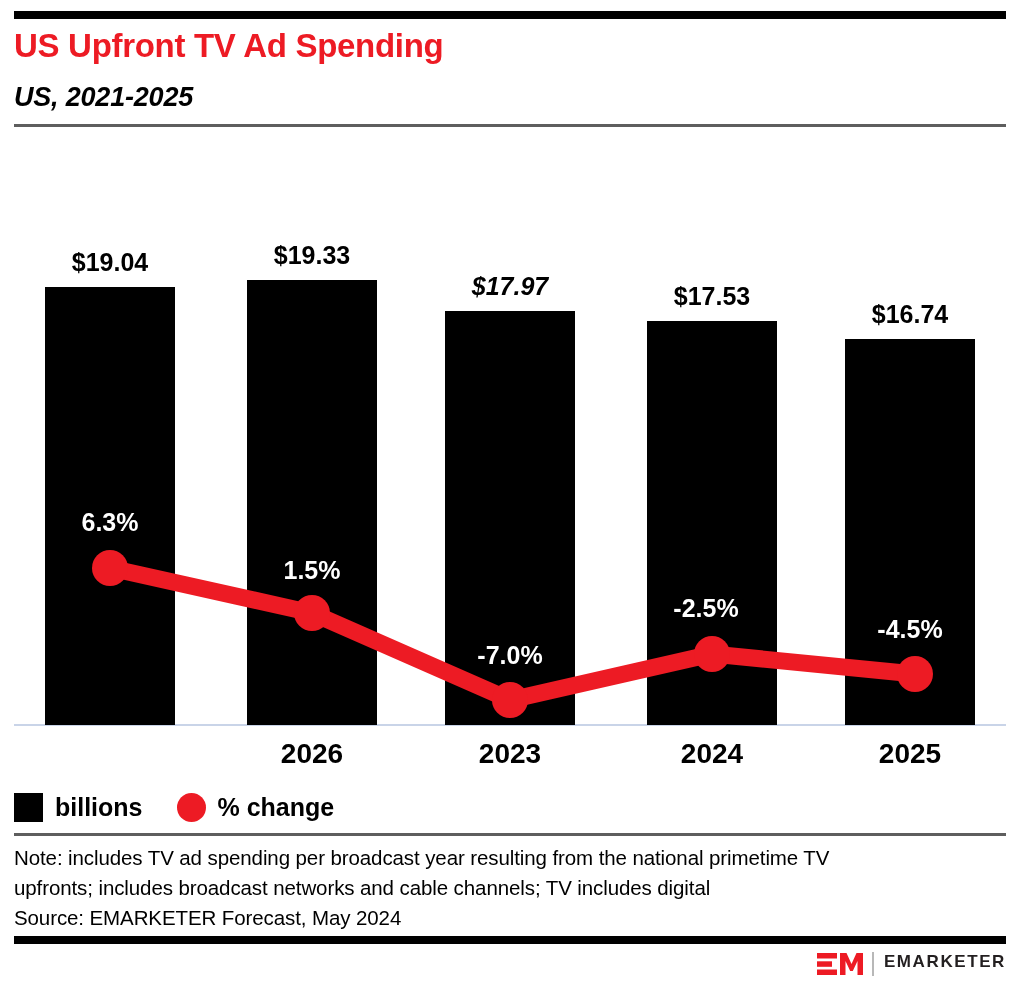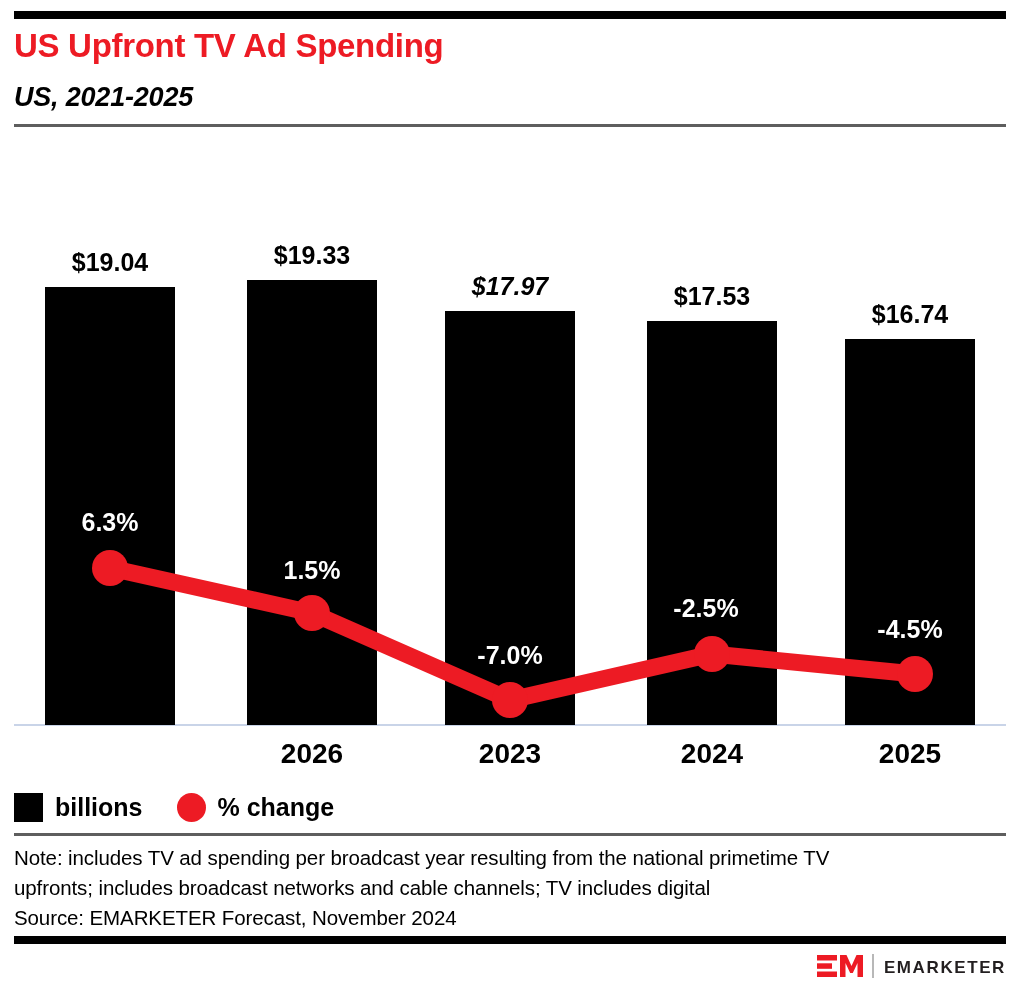--- a/index.html
+++ b/index.html
@@ -176,21 +176,21 @@
     top: 936px;
     width: 992px;
     height: 8px;
     background: #000000;
   }
   .brand {
     position: absolute;
     right: 14px;
     top: 952px;
     display: flex;
-    align-items: flex-end;
+    align-items: flex-start;
     height: 26px;
   }
   .brand-mark {
     margin-right: 9px;
     display: block;
   }
   .brand-divider {
     width: 2px;
     height: 24px;
     background: #b8b8b8;
@@ -259,21 +259,21 @@
     <div class="legend-item">
       <span class="legend-swatch-circle"></span>
       <span class="legend-text">% change</span>
     </div>
   </div>
   <div class="rule-legend"></div>
 
   <div class="notes">
     <div class="note-line">Note: includes TV ad spending per broadcast year resulting from the national primetime TV</div>
     <div class="note-line">upfronts; includes broadcast networks and cable channels; TV includes digital</div>
-    <div class="note-line">Source: EMARKETER Forecast, November 2024</div>
+    <div class="note-line">Source: EMARKETER Forecast, May 2024</div>
   </div>
 
   <div class="rule-bottom"></div>
 
   <div class="brand">
     <svg class="brand-mark" width="46" height="24" viewBox="0 0 46 24">
       <rect x="0" y="1" width="20" height="5.5" fill="#ED1B24"></rect>
       <rect x="0" y="9.3" width="15" height="5.5" fill="#ED1B24"></rect>
       <rect x="0" y="17.5" width="20" height="5.5" fill="#ED1B24"></rect>
       <polygon points="23,23 23,1 29.5,1 34.5,12 39.5,1 46,1 46,23 40.5,23 40.5,9 35.8,19 33.2,19 28.5,9 28.5,23" fill="#ED1B24"></polygon>

